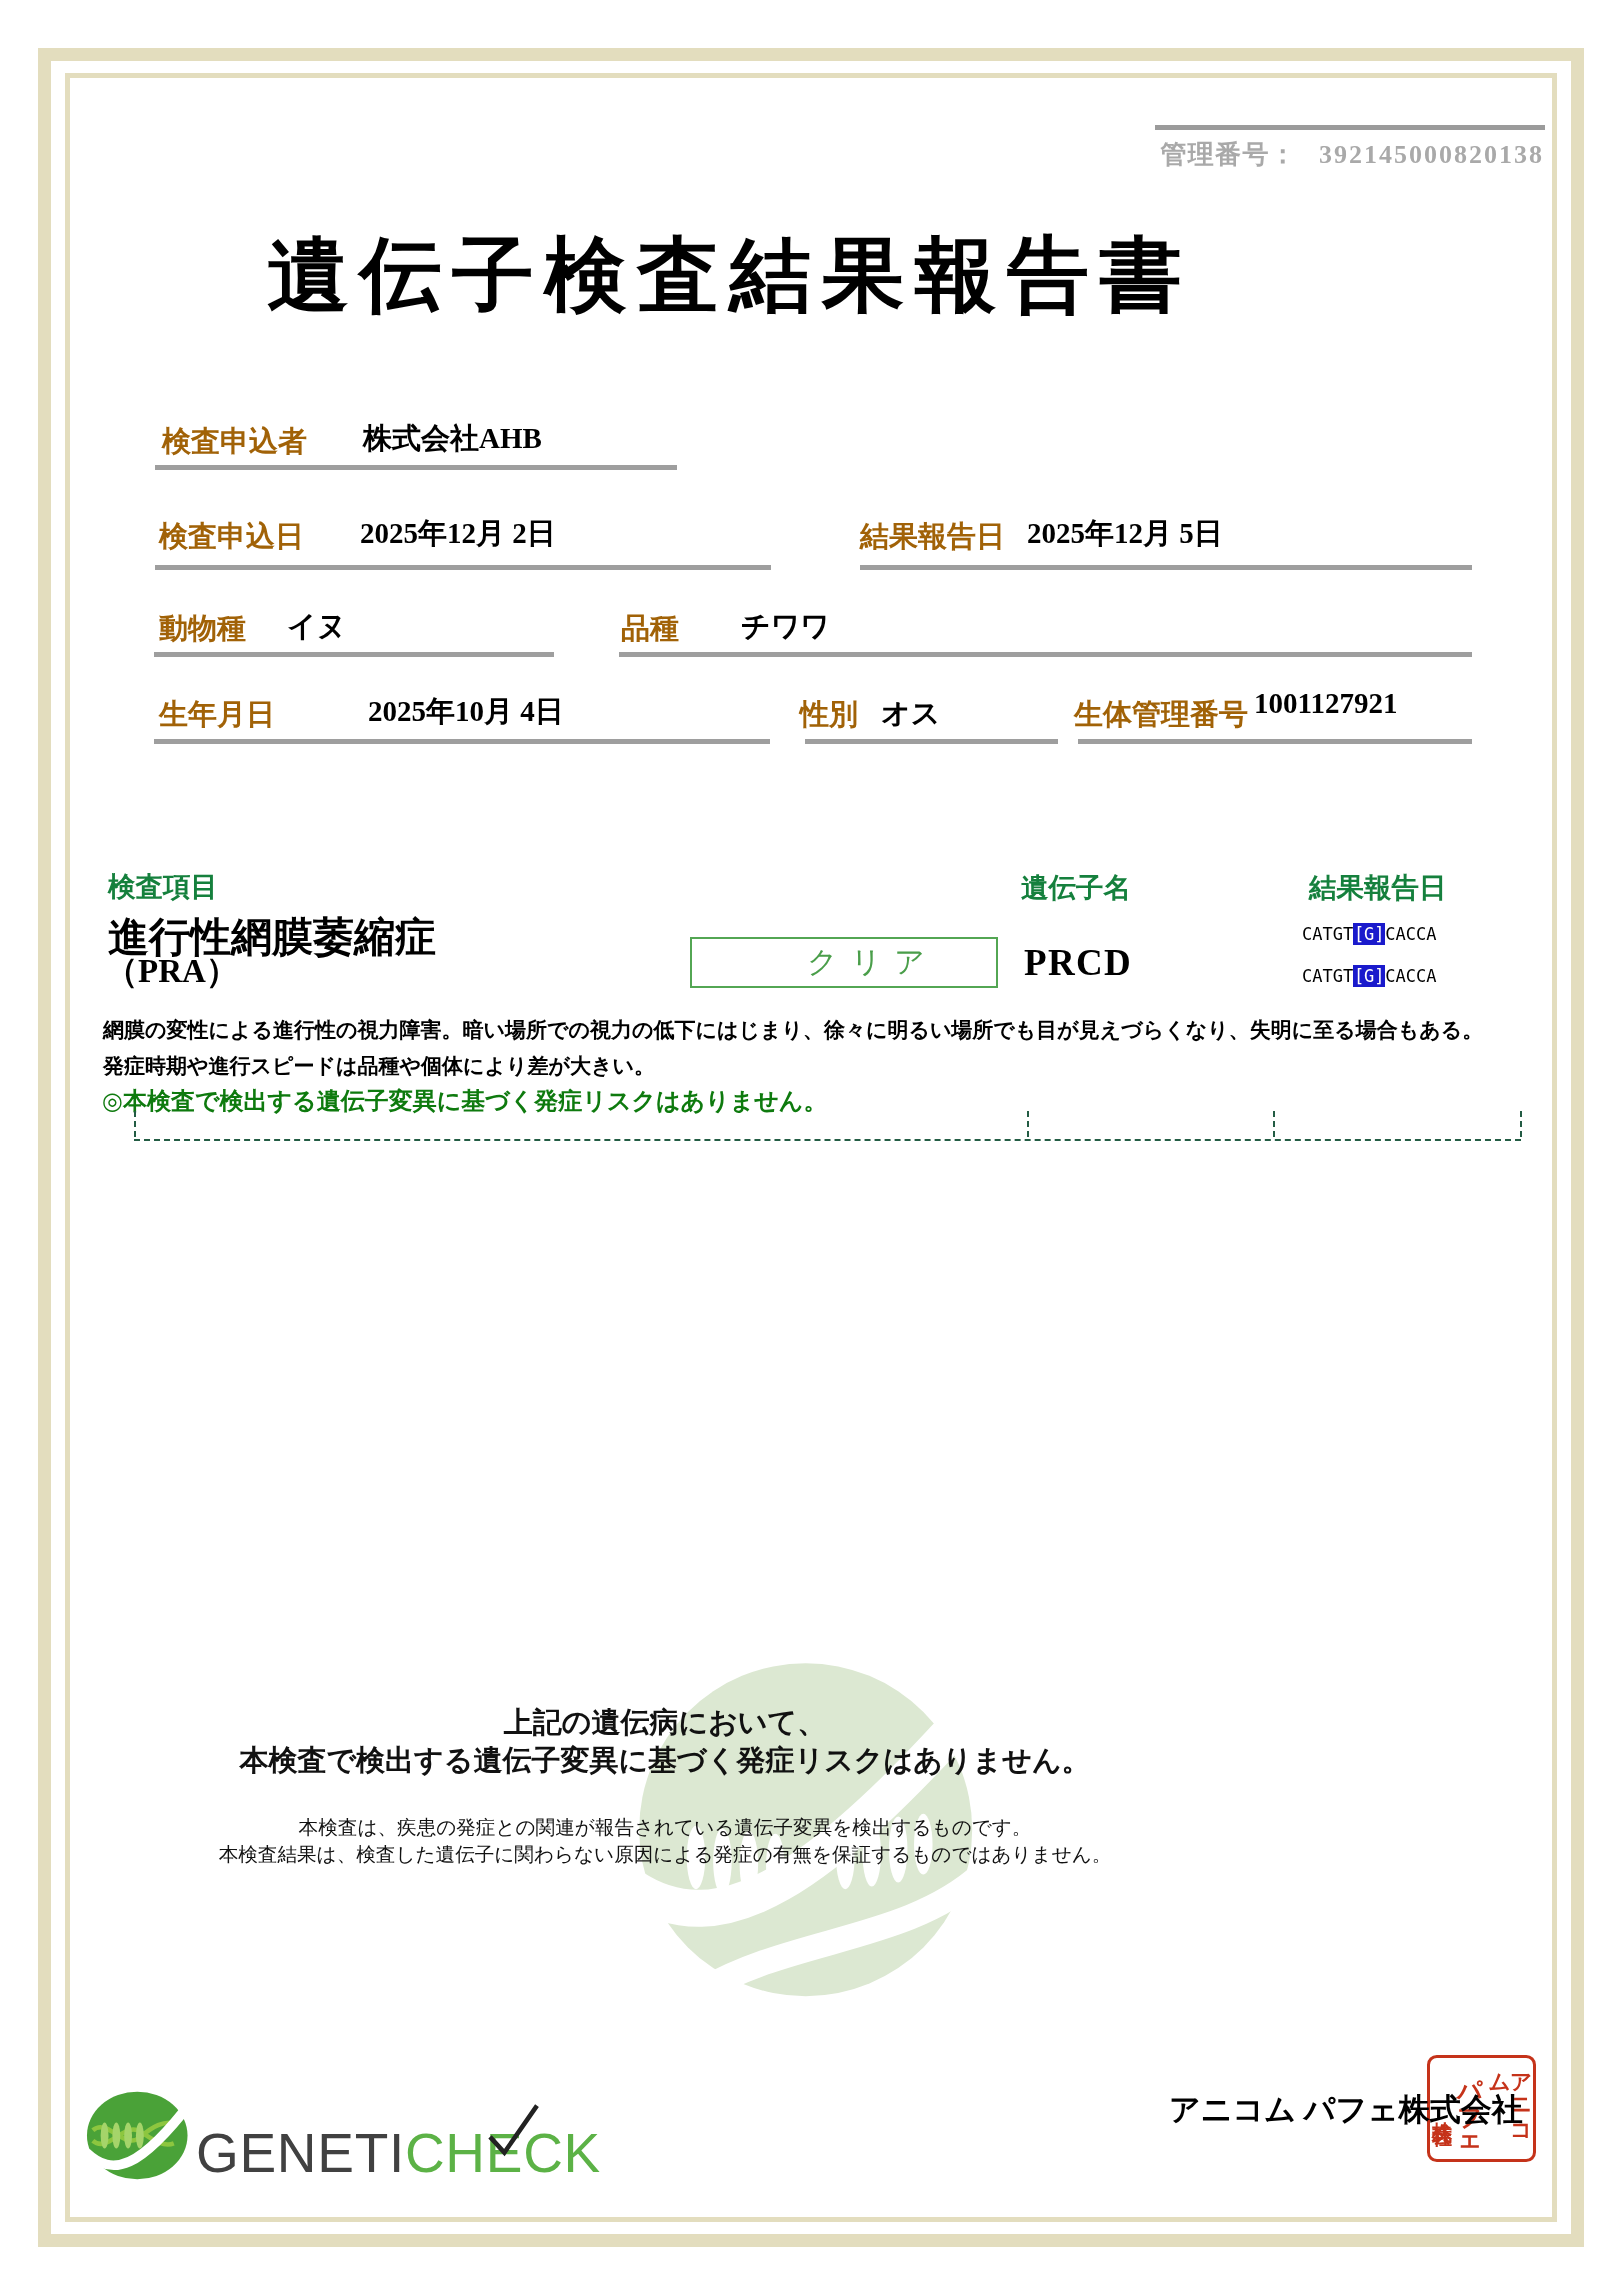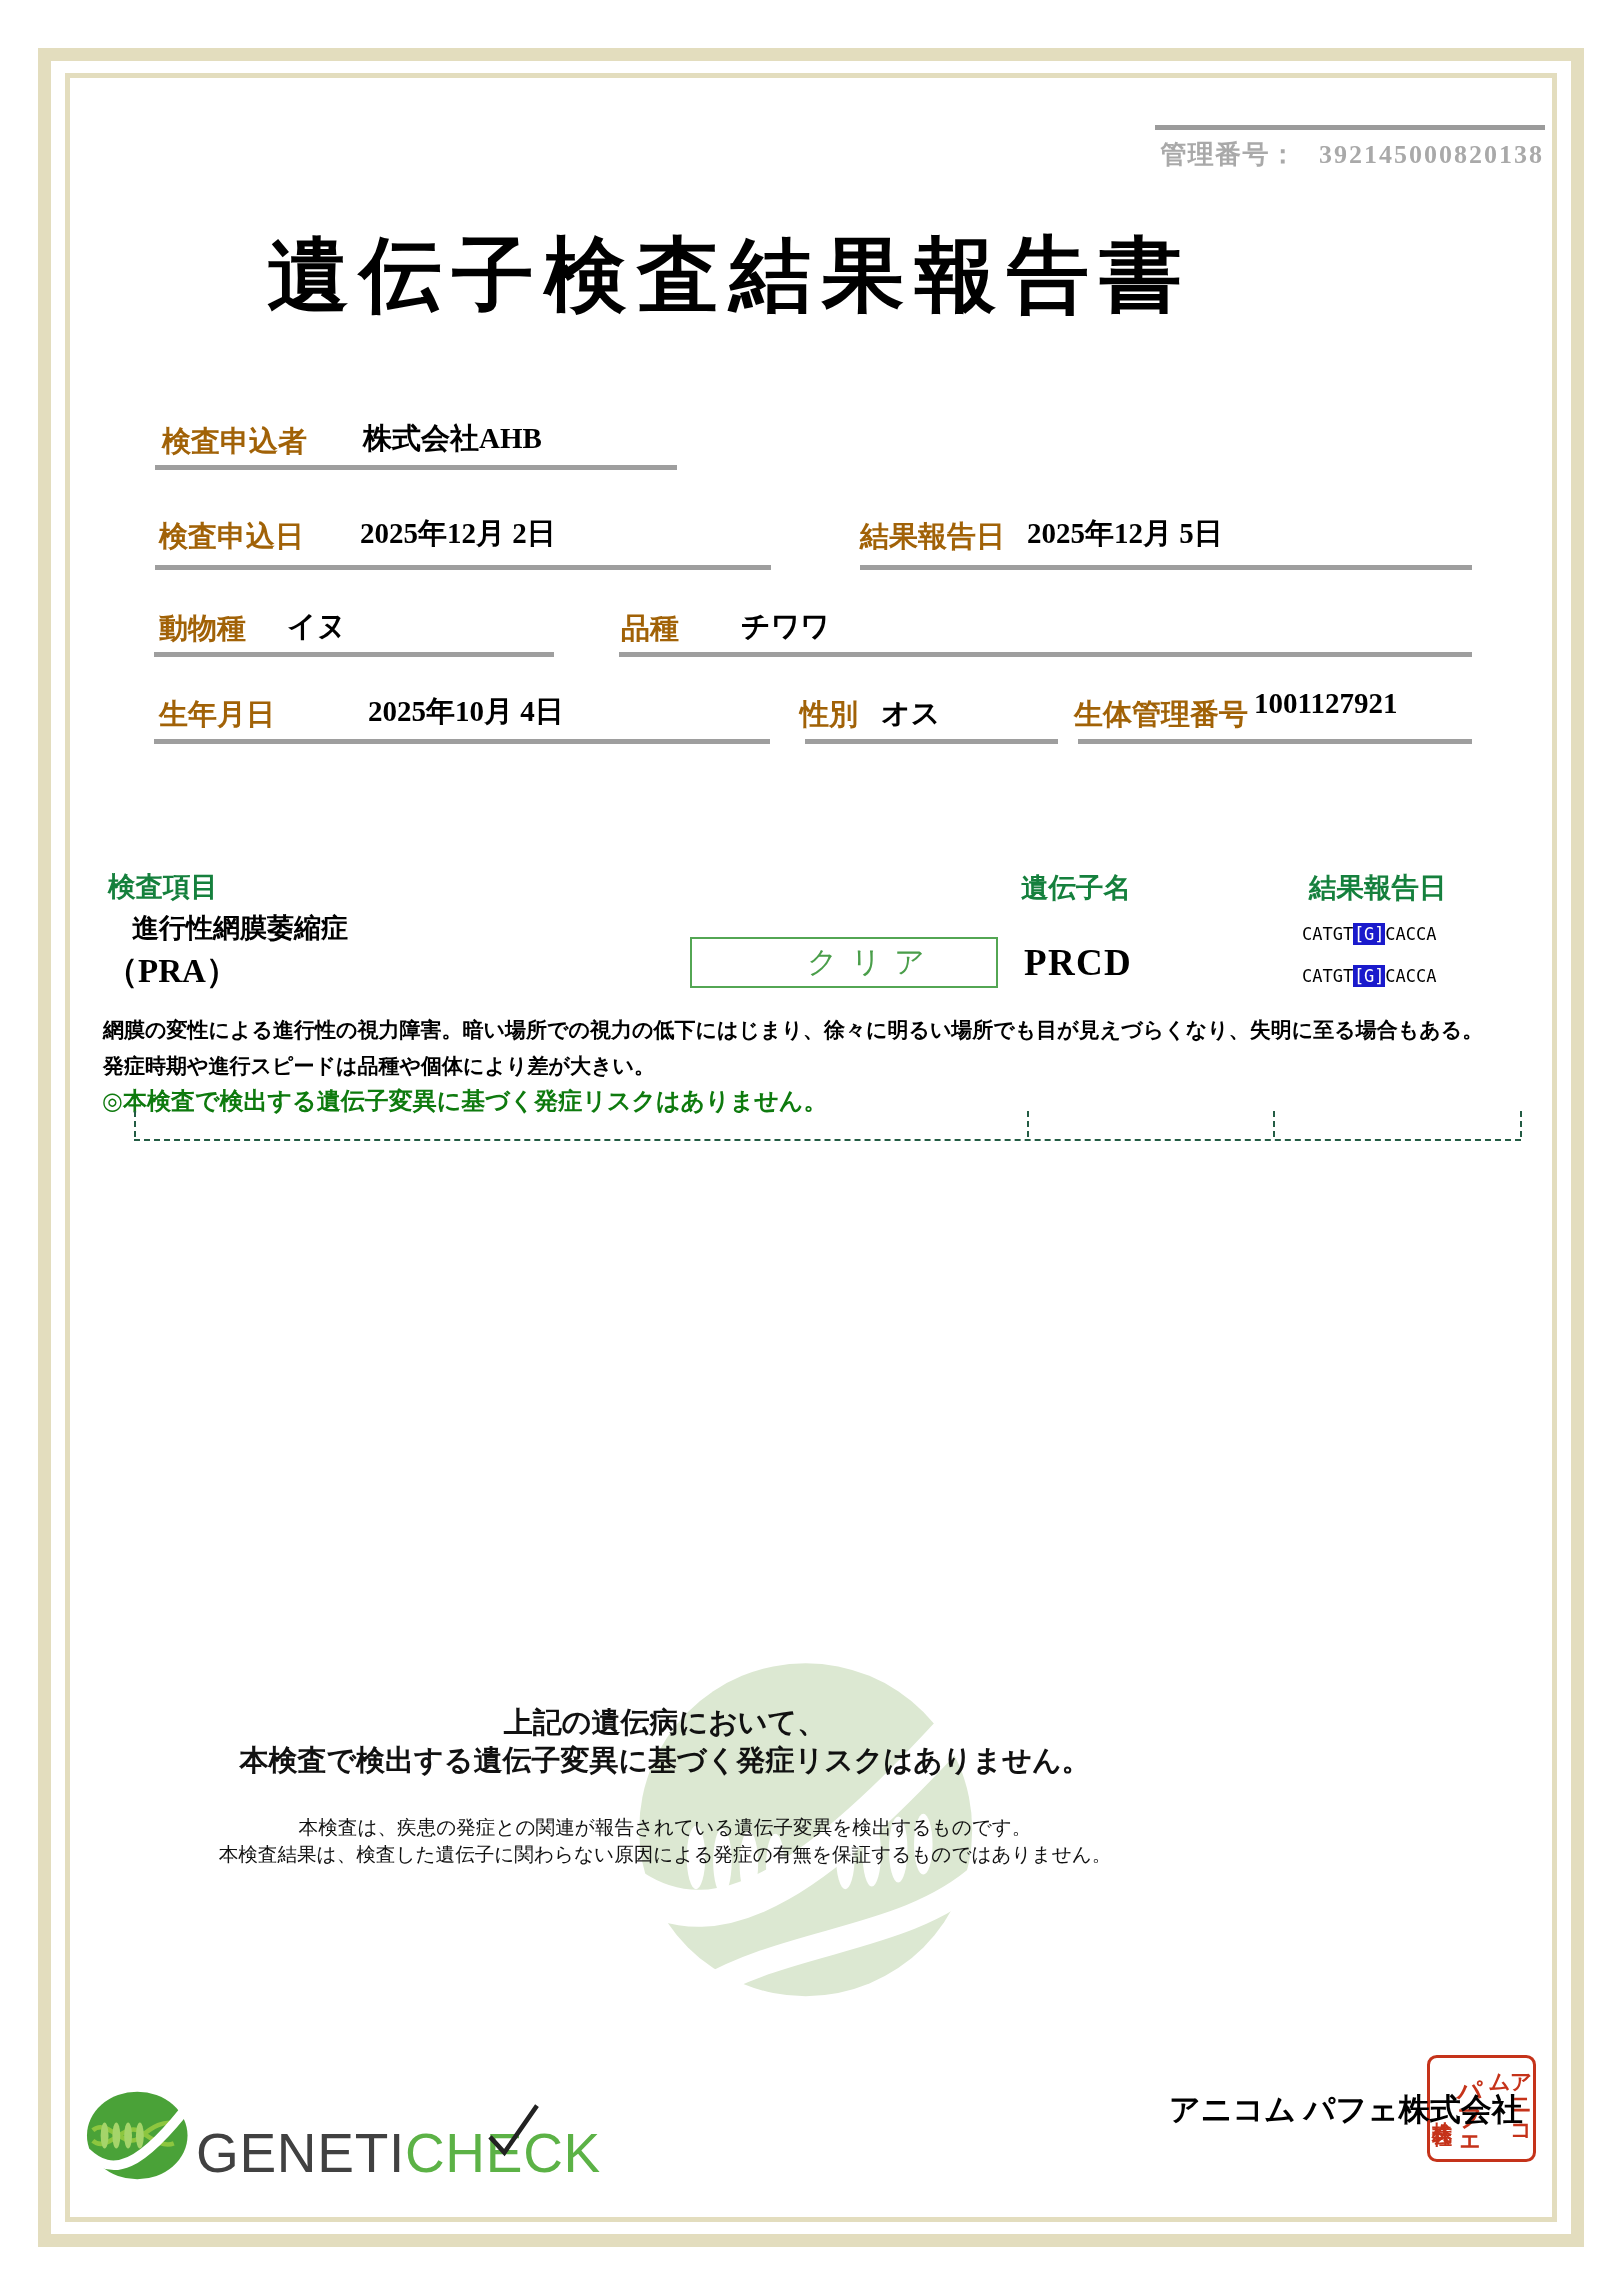--- a/index.html
+++ b/index.html
@@ -18,21 +18,21 @@
   .mgmt-bar{left:1155px;top:125px;width:390px;height:5.2px;background:#9b9b9b;}
   
   .title{left:0;top:221px;width:1459px;text-align:center;font-size:82px;
          font-weight:700;color:#000;letter-spacing:10.5px;}
   
   .lbl{font-size:29px;font-weight:700;color:#a16207;white-space:nowrap;}
   .val{font-size:29px;font-weight:700;color:#000;white-space:nowrap;}
   .bar{height:4.6px;background:#9e9e9e;}
   
   .green-h{font-size:27.5px;font-weight:700;color:#15803d;white-space:nowrap;}
-  .disease{font-size:27px;font-weight:700;color:#000;white-space:nowrap;margin-left:24px;}
+  .disease{font-size:41px;font-weight:700;color:#000;white-space:nowrap;}
   .disease-abbr{font-size:33px;font-weight:700;color:#000;white-space:nowrap;}
   .result-box{left:690px;top:937px;width:260px;height:47px;border:2.6px solid #53a653;
               display:flex;align-items:center;justify-content:center;padding-left:44px;}
   .result-box span{color:#4a9e4a;font-size:30px;letter-spacing:13px;padding-left:13px;}
   .gene{font-size:37px;font-weight:600;color:#000;letter-spacing:1.3px;}
   .seq{font-family:"DejaVu Sans Mono","Liberation Mono",monospace;font-size:17px;
        color:#000;white-space:nowrap;}
   .seq .hl{background:#1a1acc;color:#ffffff;padding:1.3px 0.7px;}
   .desc{font-size:21px;font-weight:700;color:#000;white-space:nowrap;}
   .risk{font-size:24px;font-weight:700;color:#0e7a0e;white-space:nowrap;}

